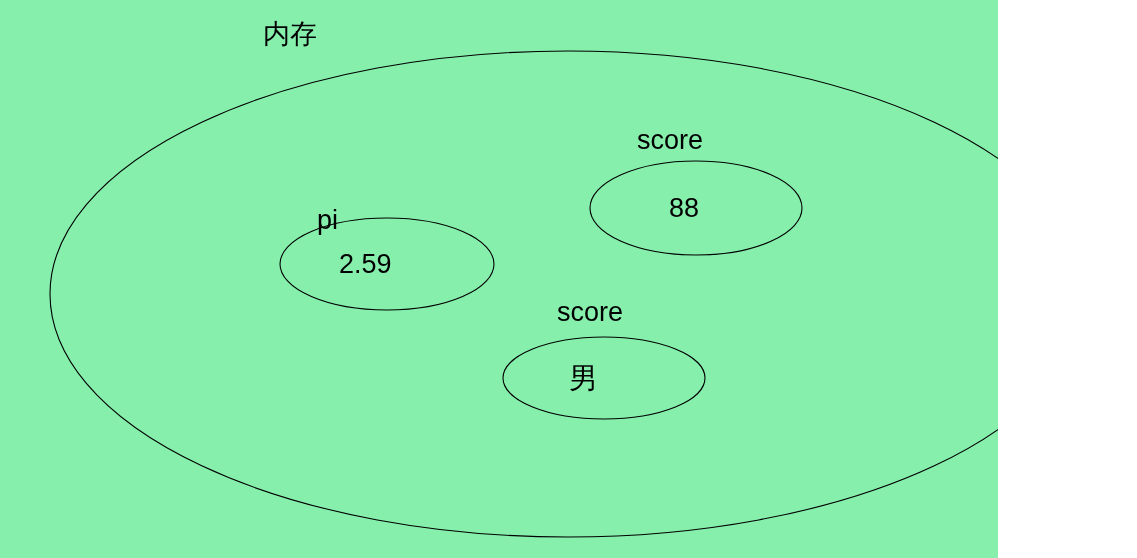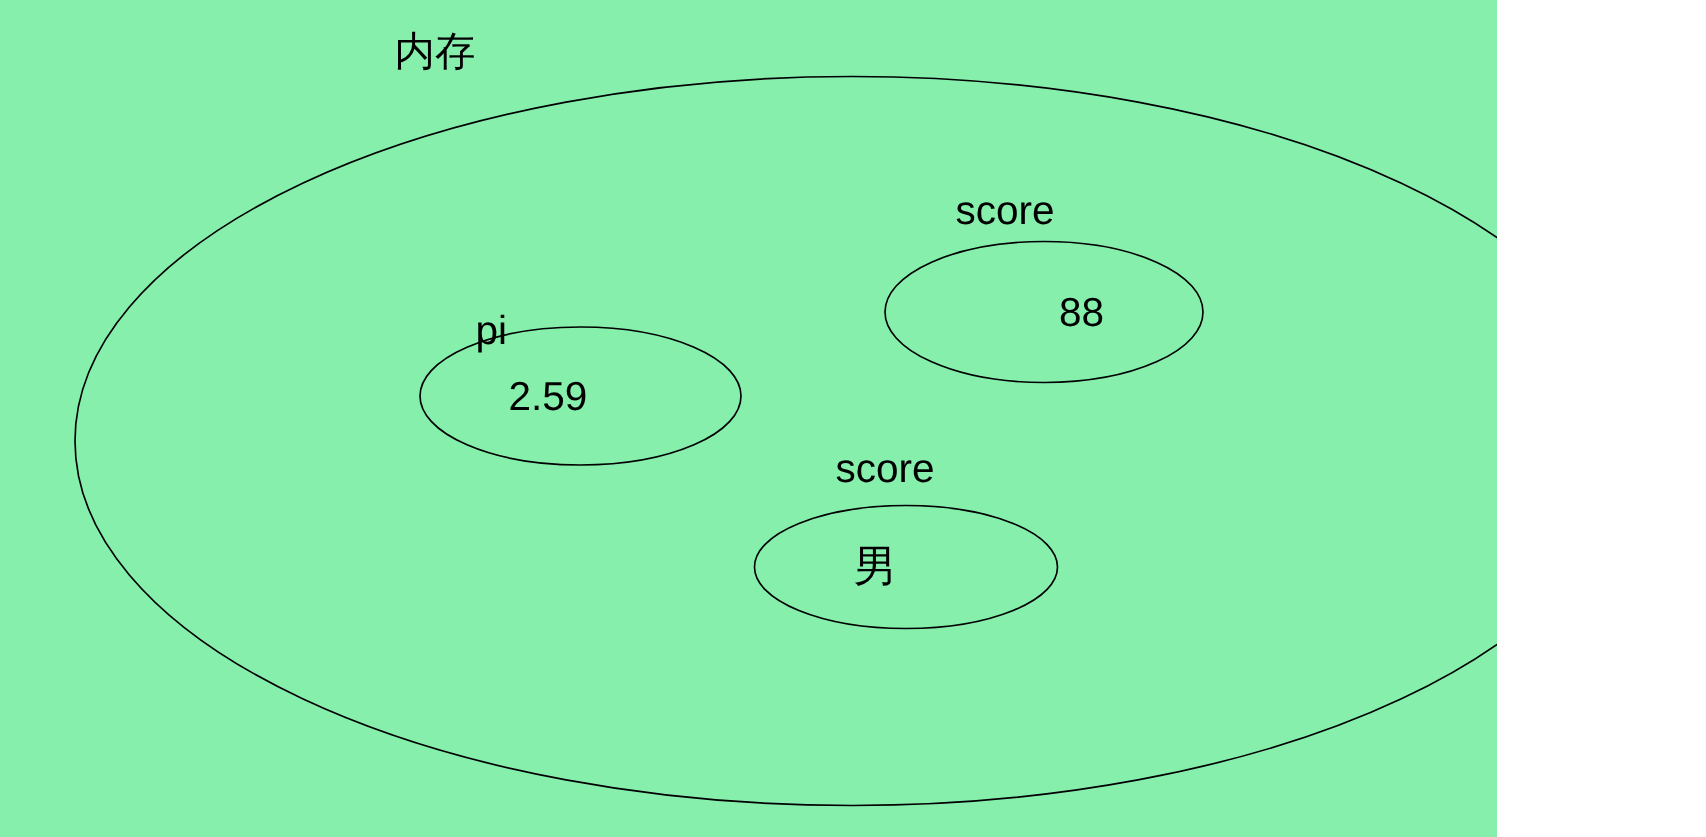--- a/index.html
+++ b/index.html
@@ -46,21 +46,21 @@
   .var-label {
     font-size: 27px;
   }
   .var-value {
     font-size: 27px;
   }
   .label-pi      { left: 317px; top: 181px; margin-top: 26px; }
   .label-score   { left: 637px; top: 127px; }
   .label-gender  { left: 557px; top: 299px; }
   .value-pi      { left: 339px; top: 251px; }
-  .value-score   { left: 669px; top: 195px; margin-left: 37px; }
+  .value-score   { left: 669px; top: 195px; }
   .value-gender  { left: 569px; top: 364px; font-size: 29px; }
 </style>
 </head>
 <body>
 
 <div id="canvas">
 
   <svg id="diagram-svg" viewBox="0 0 1137 558" xmlns="http://www.w3.org/2000/svg">
     <ellipse class="shape-ellipse" cx="568" cy="294" rx="518" ry="243"></ellipse>
     <ellipse class="shape-ellipse" cx="387" cy="264" rx="107" ry="46"></ellipse>

